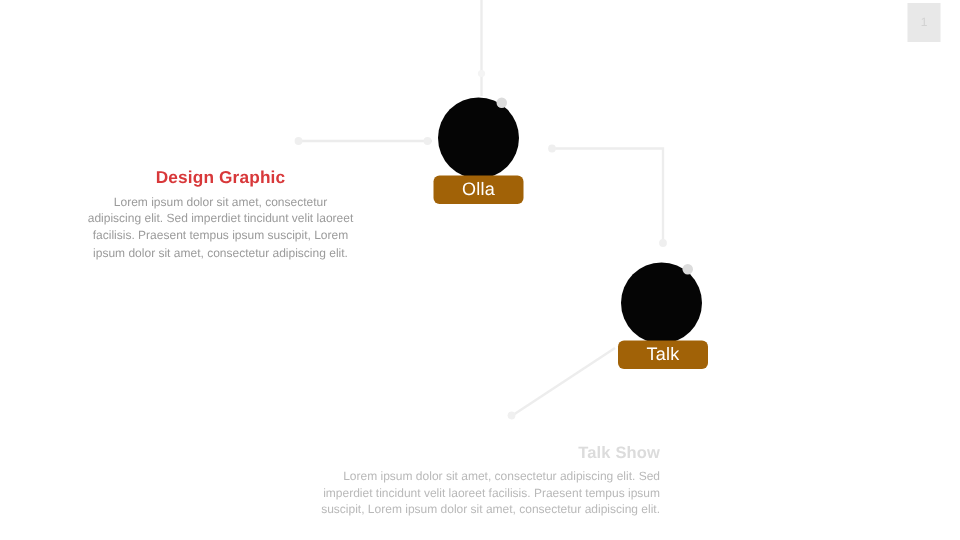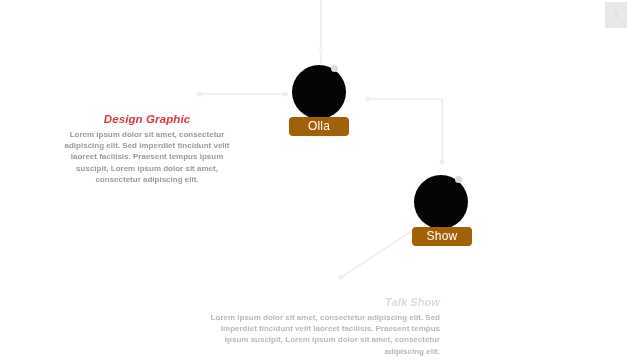--- a/index.html
+++ b/index.html
@@ -69,28 +69,26 @@
 
   
   .text-block {
     position: absolute;
   }
   .block-title {
     margin: 0 0 4px 0;
     font-size: 11.5px;
     font-weight: bold;
     letter-spacing: .1px;
-    font-style: italic;
   }
   .block-body {
     margin: 0;
     font-size: 8px;
     line-height: 11.2px;
     color: #9b9b9b;
-    font-weight: bold;
   }
 
   #block-design {
     left: 58px;
     top: 113px;
     width: 178px;
     text-align: center;
   }
   #block-design .block-title { color: #d8383a; }
 
@@ -149,21 +147,21 @@
 
   <div class="node" id="node-olla">
     <div class="node-circle"></div>
     <div class="node-dot"></div>
     <div class="node-label">Olla</div>
   </div>
 
   <div class="node" id="node-dolly">
     <div class="node-circle"></div>
     <div class="node-dot"></div>
-    <div class="node-label">Show</div>
+    <div class="node-label">Talk</div>
   </div>
 
   <div class="text-block" id="block-design">
     <p class="block-title">Design Graphic</p>
     <p class="block-body">Lorem ipsum dolor sit amet, consectetur adipiscing elit. Sed imperdiet tincidunt velit laoreet facilisis. Praesent tempus ipsum suscipit, Lorem ipsum dolor sit amet, consectetur adipiscing elit.</p>
   </div>
 
   <div class="text-block" id="block-talk">
     <p class="block-title">Talk Show</p>
     <p class="block-body">Lorem ipsum dolor sit amet, consectetur adipiscing elit. Sed imperdiet tincidunt velit laoreet facilisis. Praesent tempus ipsum suscipit, Lorem ipsum dolor sit amet, consectetur adipiscing elit.</p>

